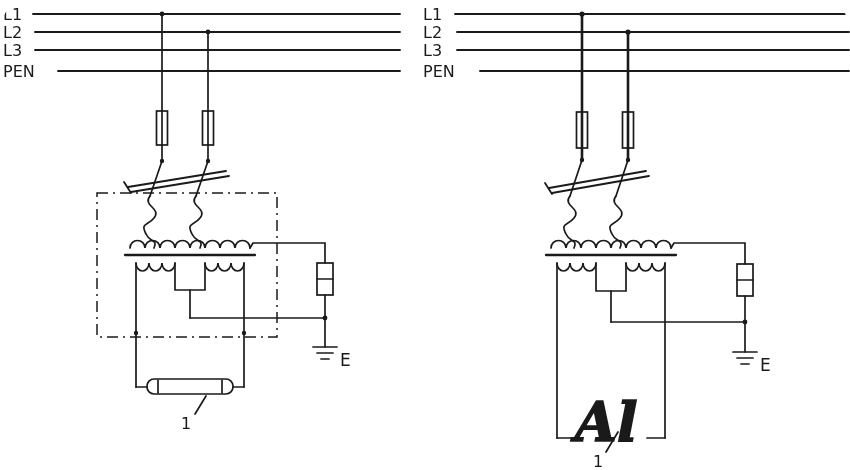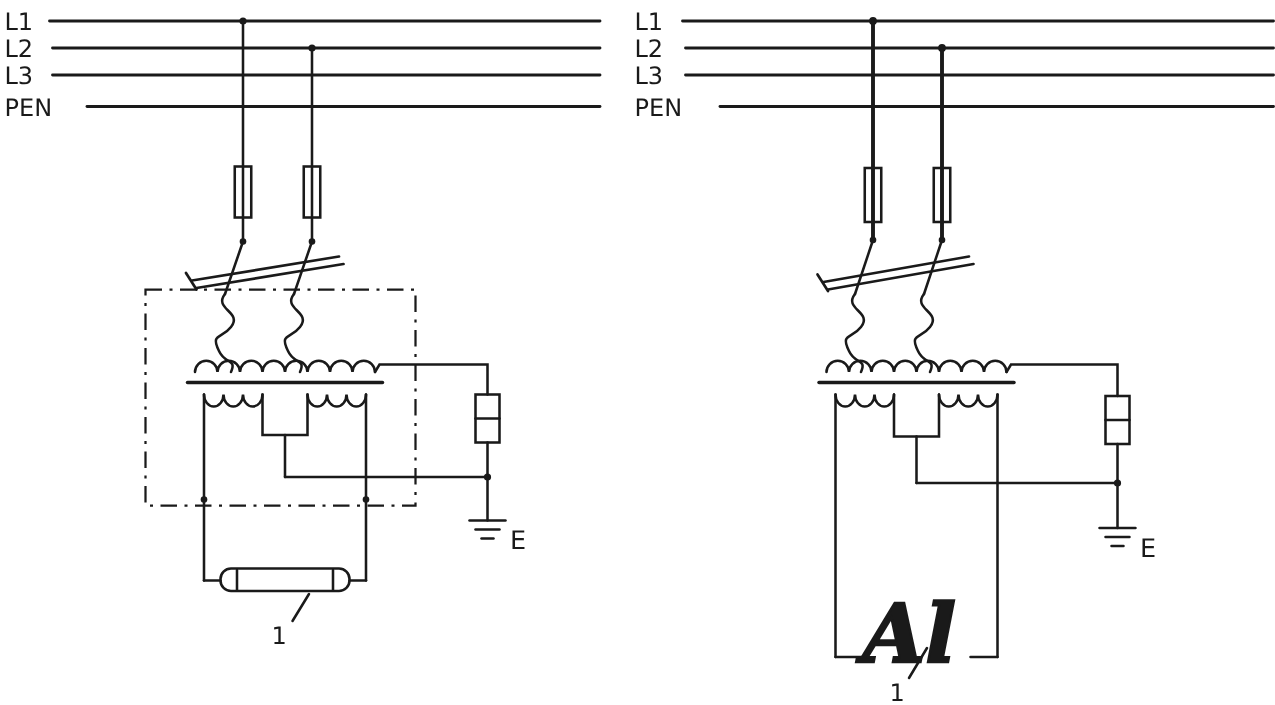--- a/index.html
+++ b/index.html
@@ -1,19 +1,20 @@
 <!DOCTYPE html>
 <html style="--ink: #1a1a1a; --paper: #ffffff;"><head>
 <meta charset="utf-8">
 <style>
   html,body{margin:0;padding:0;background:#fff;}
   .stage{
     position:relative;width:850px;height:470px;overflow:hidden;
     background:var(--paper,#ffffff);
     font-family:"DejaVu Sans","Liberation Sans",sans-serif;
+    border-radius:30px;
   }
   svg{display:block;}
   .wire{stroke:var(--ink,#1a1a1a);fill:none;stroke-width:1.7;stroke-linecap:round;}
   .bus{stroke-width:1.9;}
   .thick{stroke-width:2.6;}
   .bar{stroke-width:1.8;}
   .core{stroke-width:2.3;}
   .sym{stroke:var(--ink,#1a1a1a);fill:none;stroke-width:1.7;}
   .dot{fill:var(--ink,#1a1a1a);stroke:none;}
   .dashbox{stroke:var(--ink,#1a1a1a);fill:none;stroke-width:1.5;stroke-dasharray:11 5 2 5;}

